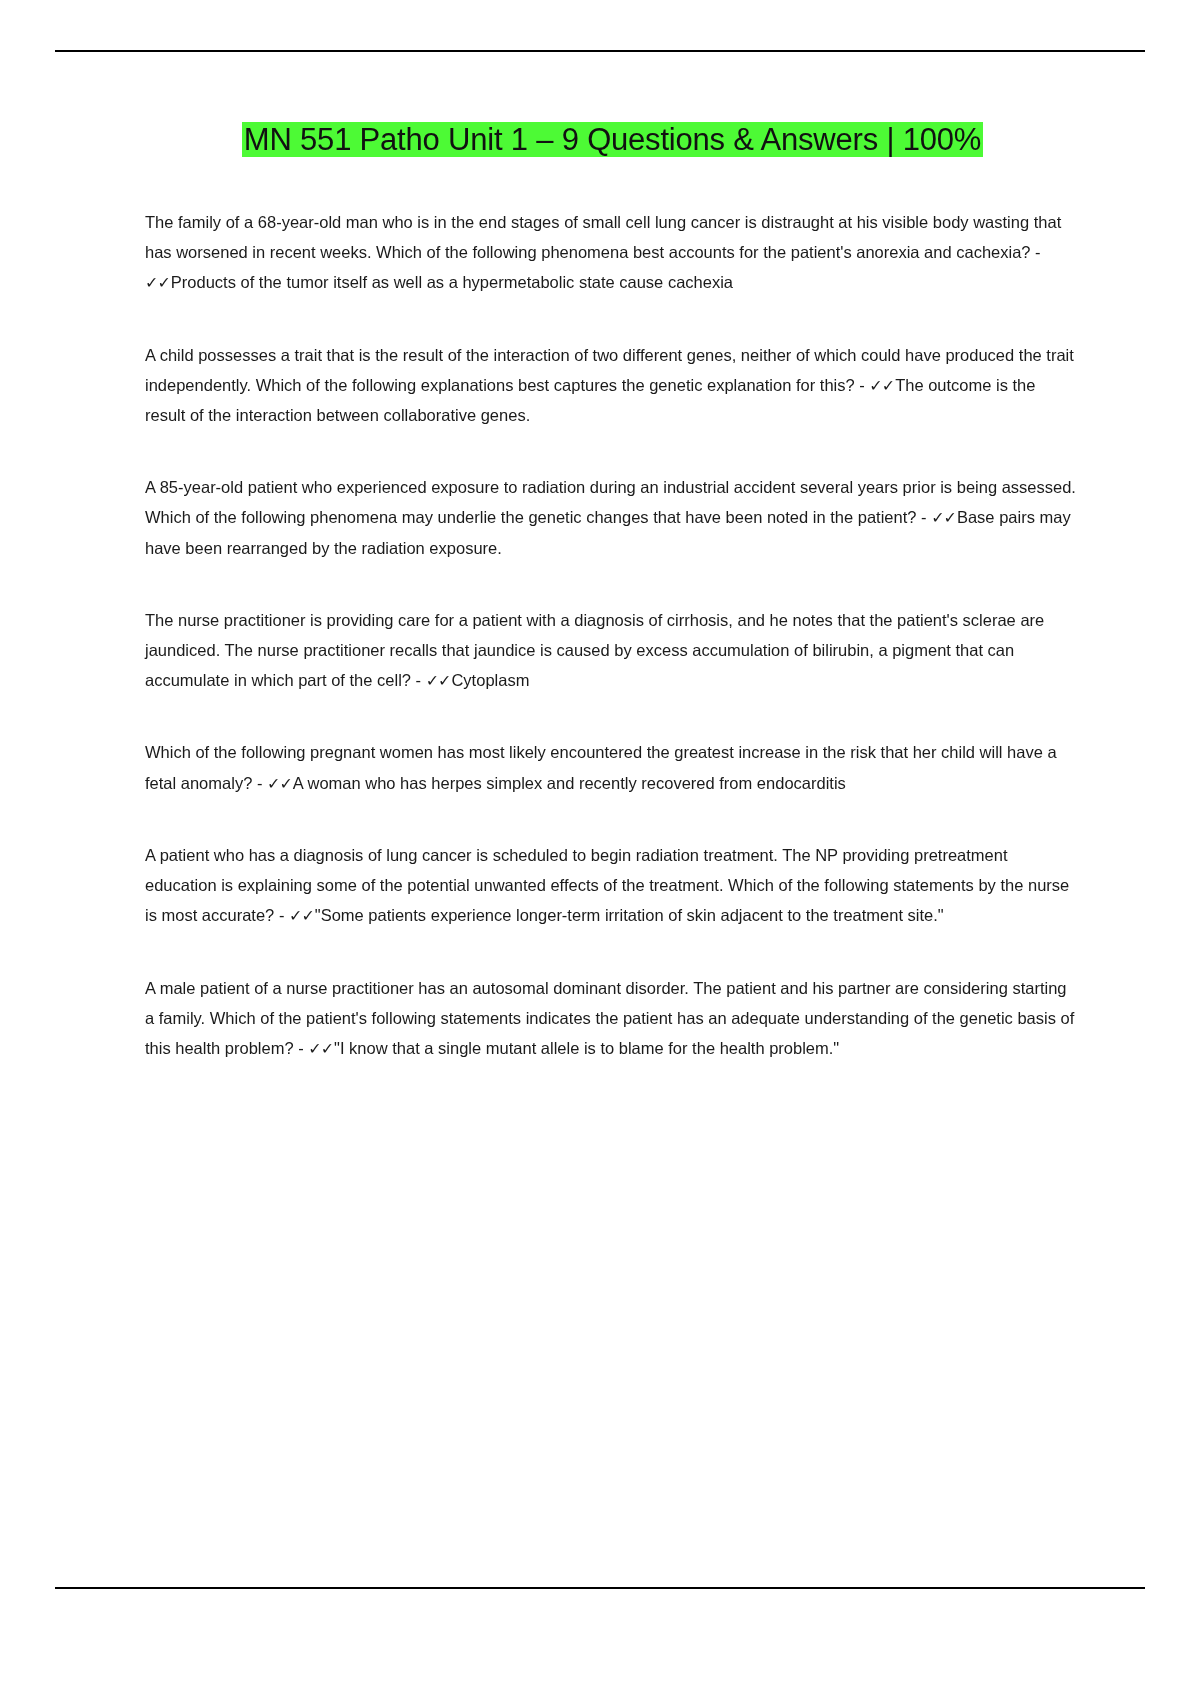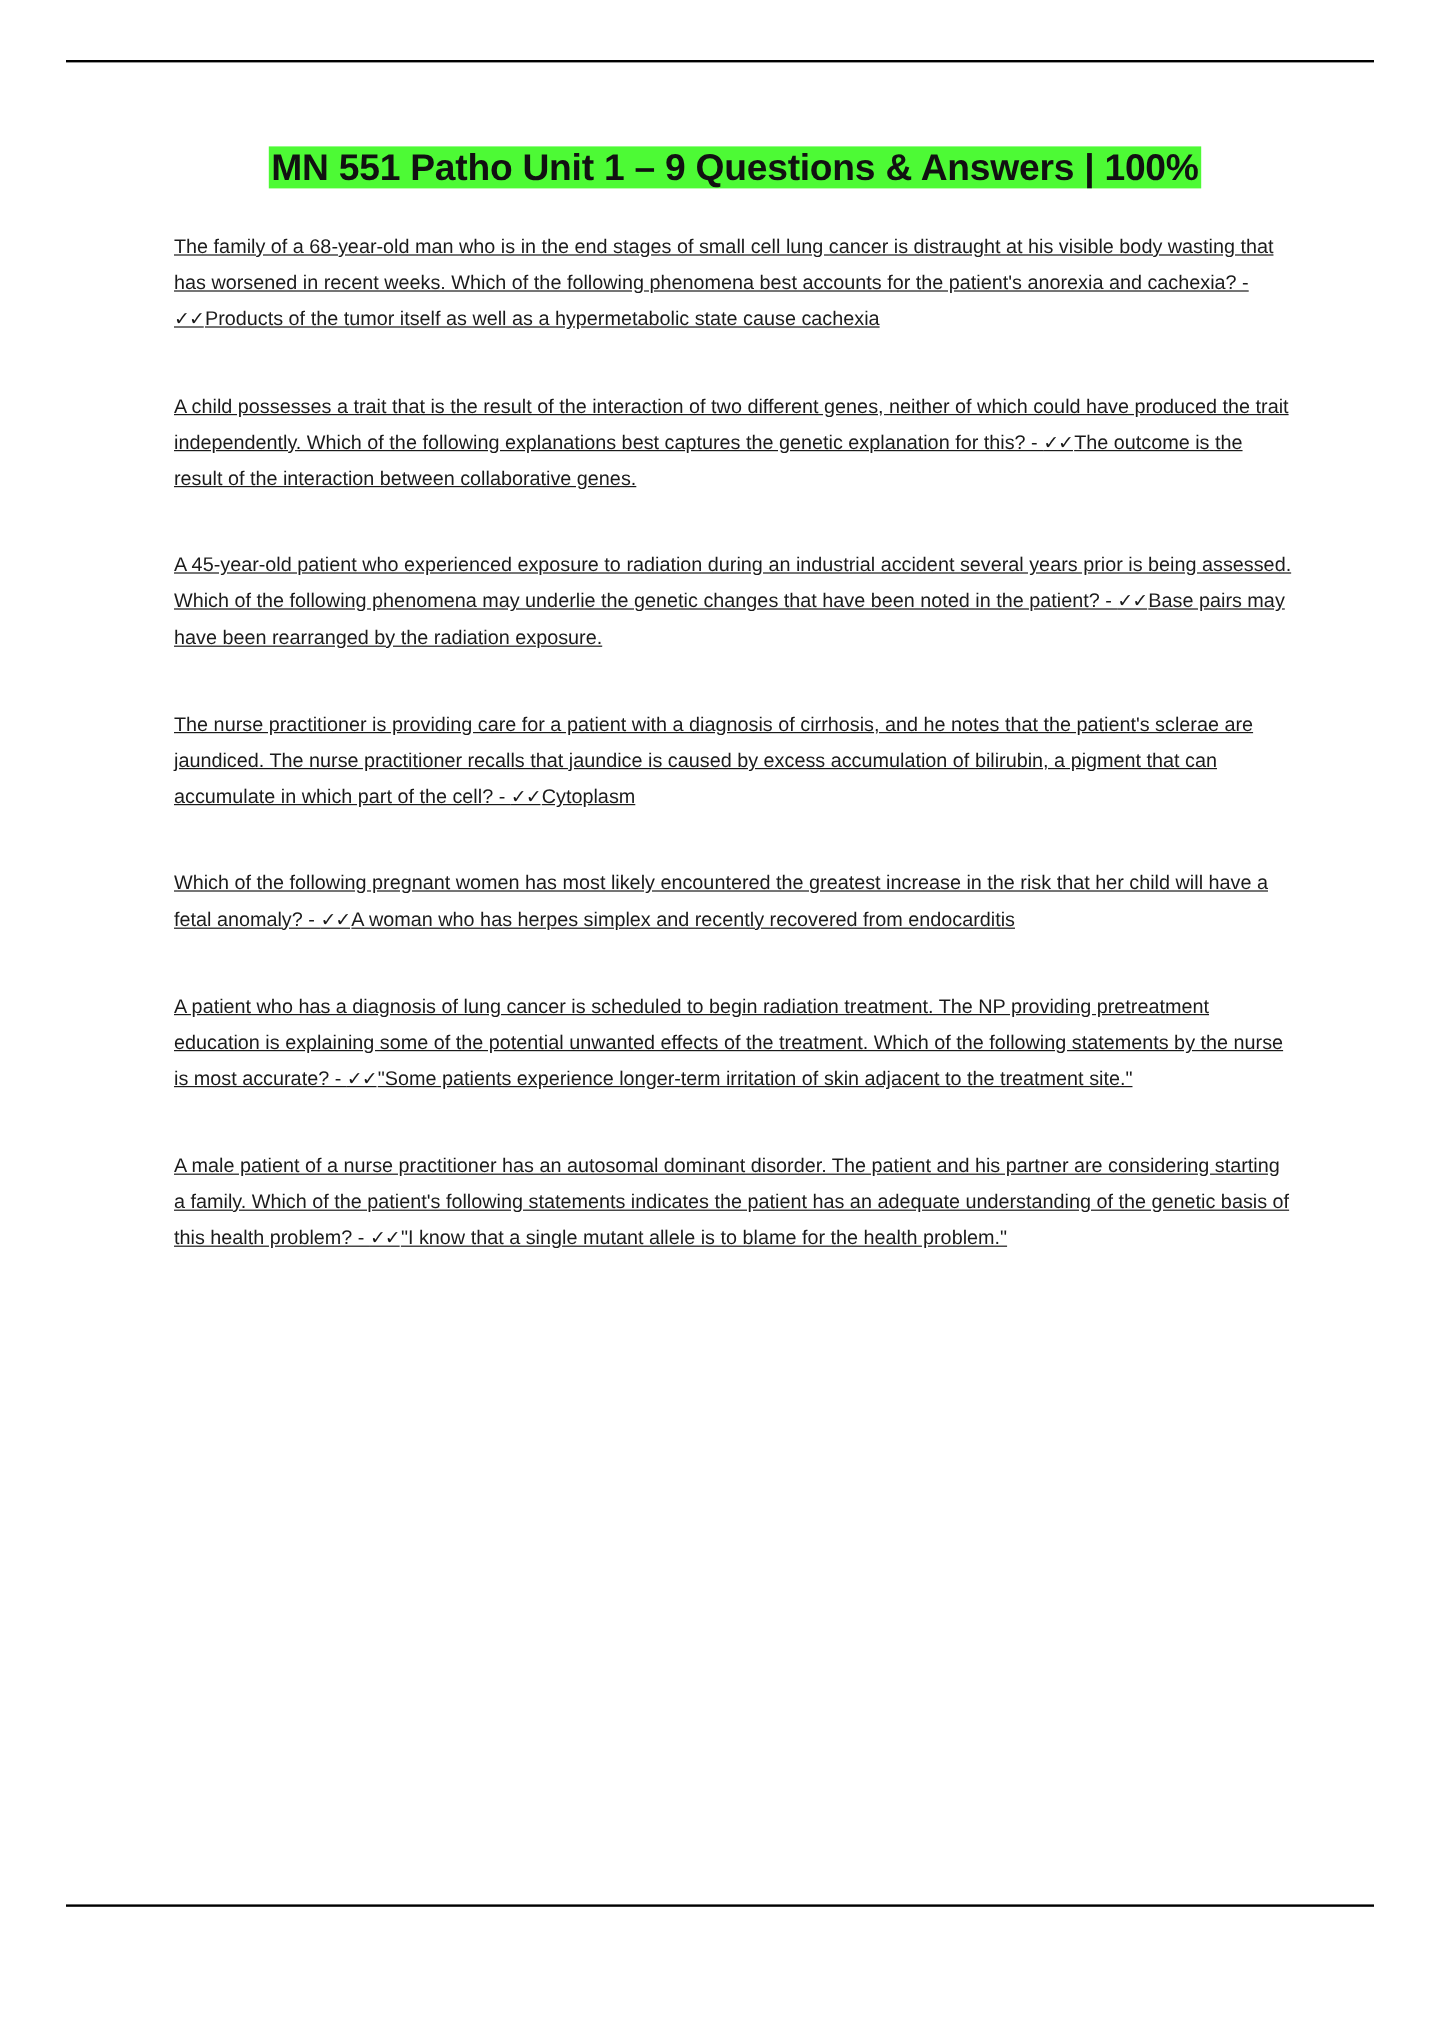--- a/index.html
+++ b/index.html
@@ -33,41 +33,40 @@
   .content {
     position: absolute;
     left: 145px;
     top: 120px;
     width: 935px;
   }
 
   .doc-title {
     font-family: "Liberation Sans", sans-serif;
     font-size: 31px;
-    font-weight: bold;
+    font-weight: normal;
     line-height: 1.32;
     color: #111111;
-    margin: 0 0 30px 0;
+    margin: 0 0 46px 0;
     text-align: center;
     letter-spacing: -0.2px;
   }
   .doc-title .hl {
     background: #4dfa35;
     padding: 0 2px;
     box-decoration-break: clone;
     -webkit-box-decoration-break: clone;
   }
 
   .qa-block {
     font-size: 16.5px;
     line-height: 1.83;
     color: #1b1b1b;
     margin: 0 0 42px 0;
     text-align: left;
-    text-decoration: underline;
   }
   .qa-block .check {
     font-size: 16px;
     letter-spacing: -1px;
     padding-right: 1px;
   }
   .qa-block.last { margin-bottom: 4px; }
 </style>
 </head>
 <body>
@@ -80,21 +79,21 @@
   <div class="content">
 
     <h1 class="doc-title">
       <span class="hl">MN 551 Patho Unit 1 – 9 Questions &amp; Answers | 100%</span><br>
     </h1>
 
     <p class="qa-block"><span>The family of a 68-year-old man who is in the end stages of small cell lung cancer is distraught at his visible body wasting that has worsened in recent weeks. Which of the following phenomena best accounts for the patient's anorexia and cachexia? - </span><span class="check">✓✓</span><span>Products of the tumor itself as well as a hypermetabolic state cause cachexia</span></p>
 
     <p class="qa-block"><span>A child possesses a trait that is the result of the interaction of two different genes, neither of which could have produced the trait independently. Which of the following explanations best captures the genetic explanation for this? - </span><span class="check">✓✓</span><span>The outcome is the result of the interaction between collaborative genes.</span></p>
 
-    <p class="qa-block"><span>A 45-year-old patient who experienced exposure to radiation during an industrial accident several years prior is being assessed. Which of the following phenomena may underlie the genetic changes that have been noted in the patient? - </span><span class="check">✓✓</span><span>Base pairs may have been rearranged by the radiation exposure.</span></p>
+    <p class="qa-block"><span>A 85-year-old patient who experienced exposure to radiation during an industrial accident several years prior is being assessed. Which of the following phenomena may underlie the genetic changes that have been noted in the patient? - </span><span class="check">✓✓</span><span>Base pairs may have been rearranged by the radiation exposure.</span></p>
 
     <p class="qa-block"><span>The nurse practitioner is providing care for a patient with a diagnosis of cirrhosis, and he notes that the patient's sclerae are jaundiced. The nurse practitioner recalls that jaundice is caused by excess accumulation of bilirubin, a pigment that can accumulate in which part of the cell? - </span><span class="check">✓✓</span><span>Cytoplasm</span></p>
 
     <p class="qa-block"><span>Which of the following pregnant women has most likely encountered the greatest increase in the risk that her child will have a fetal anomaly? - </span><span class="check">✓✓</span><span>A woman who has herpes simplex and recently recovered from endocarditis</span></p>
 
     <p class="qa-block"><span>A patient who has a diagnosis of lung cancer is scheduled to begin radiation treatment. The NP providing pretreatment education is explaining some of the potential unwanted effects of the treatment. Which of the following statements by the nurse is most accurate? - </span><span class="check">✓✓</span><span>"Some patients experience longer-term irritation of skin adjacent to the treatment site."</span></p>
 
     <p class="qa-block last"><span>A male patient of a nurse practitioner has an autosomal dominant disorder. The patient and his partner are considering starting a family. Which of the patient's following statements indicates the patient has an adequate understanding of the genetic basis of this health problem? - </span><span class="check">✓✓</span><span>"I know that a single mutant allele is to blame for the health problem."</span></p>
 
   </div>

